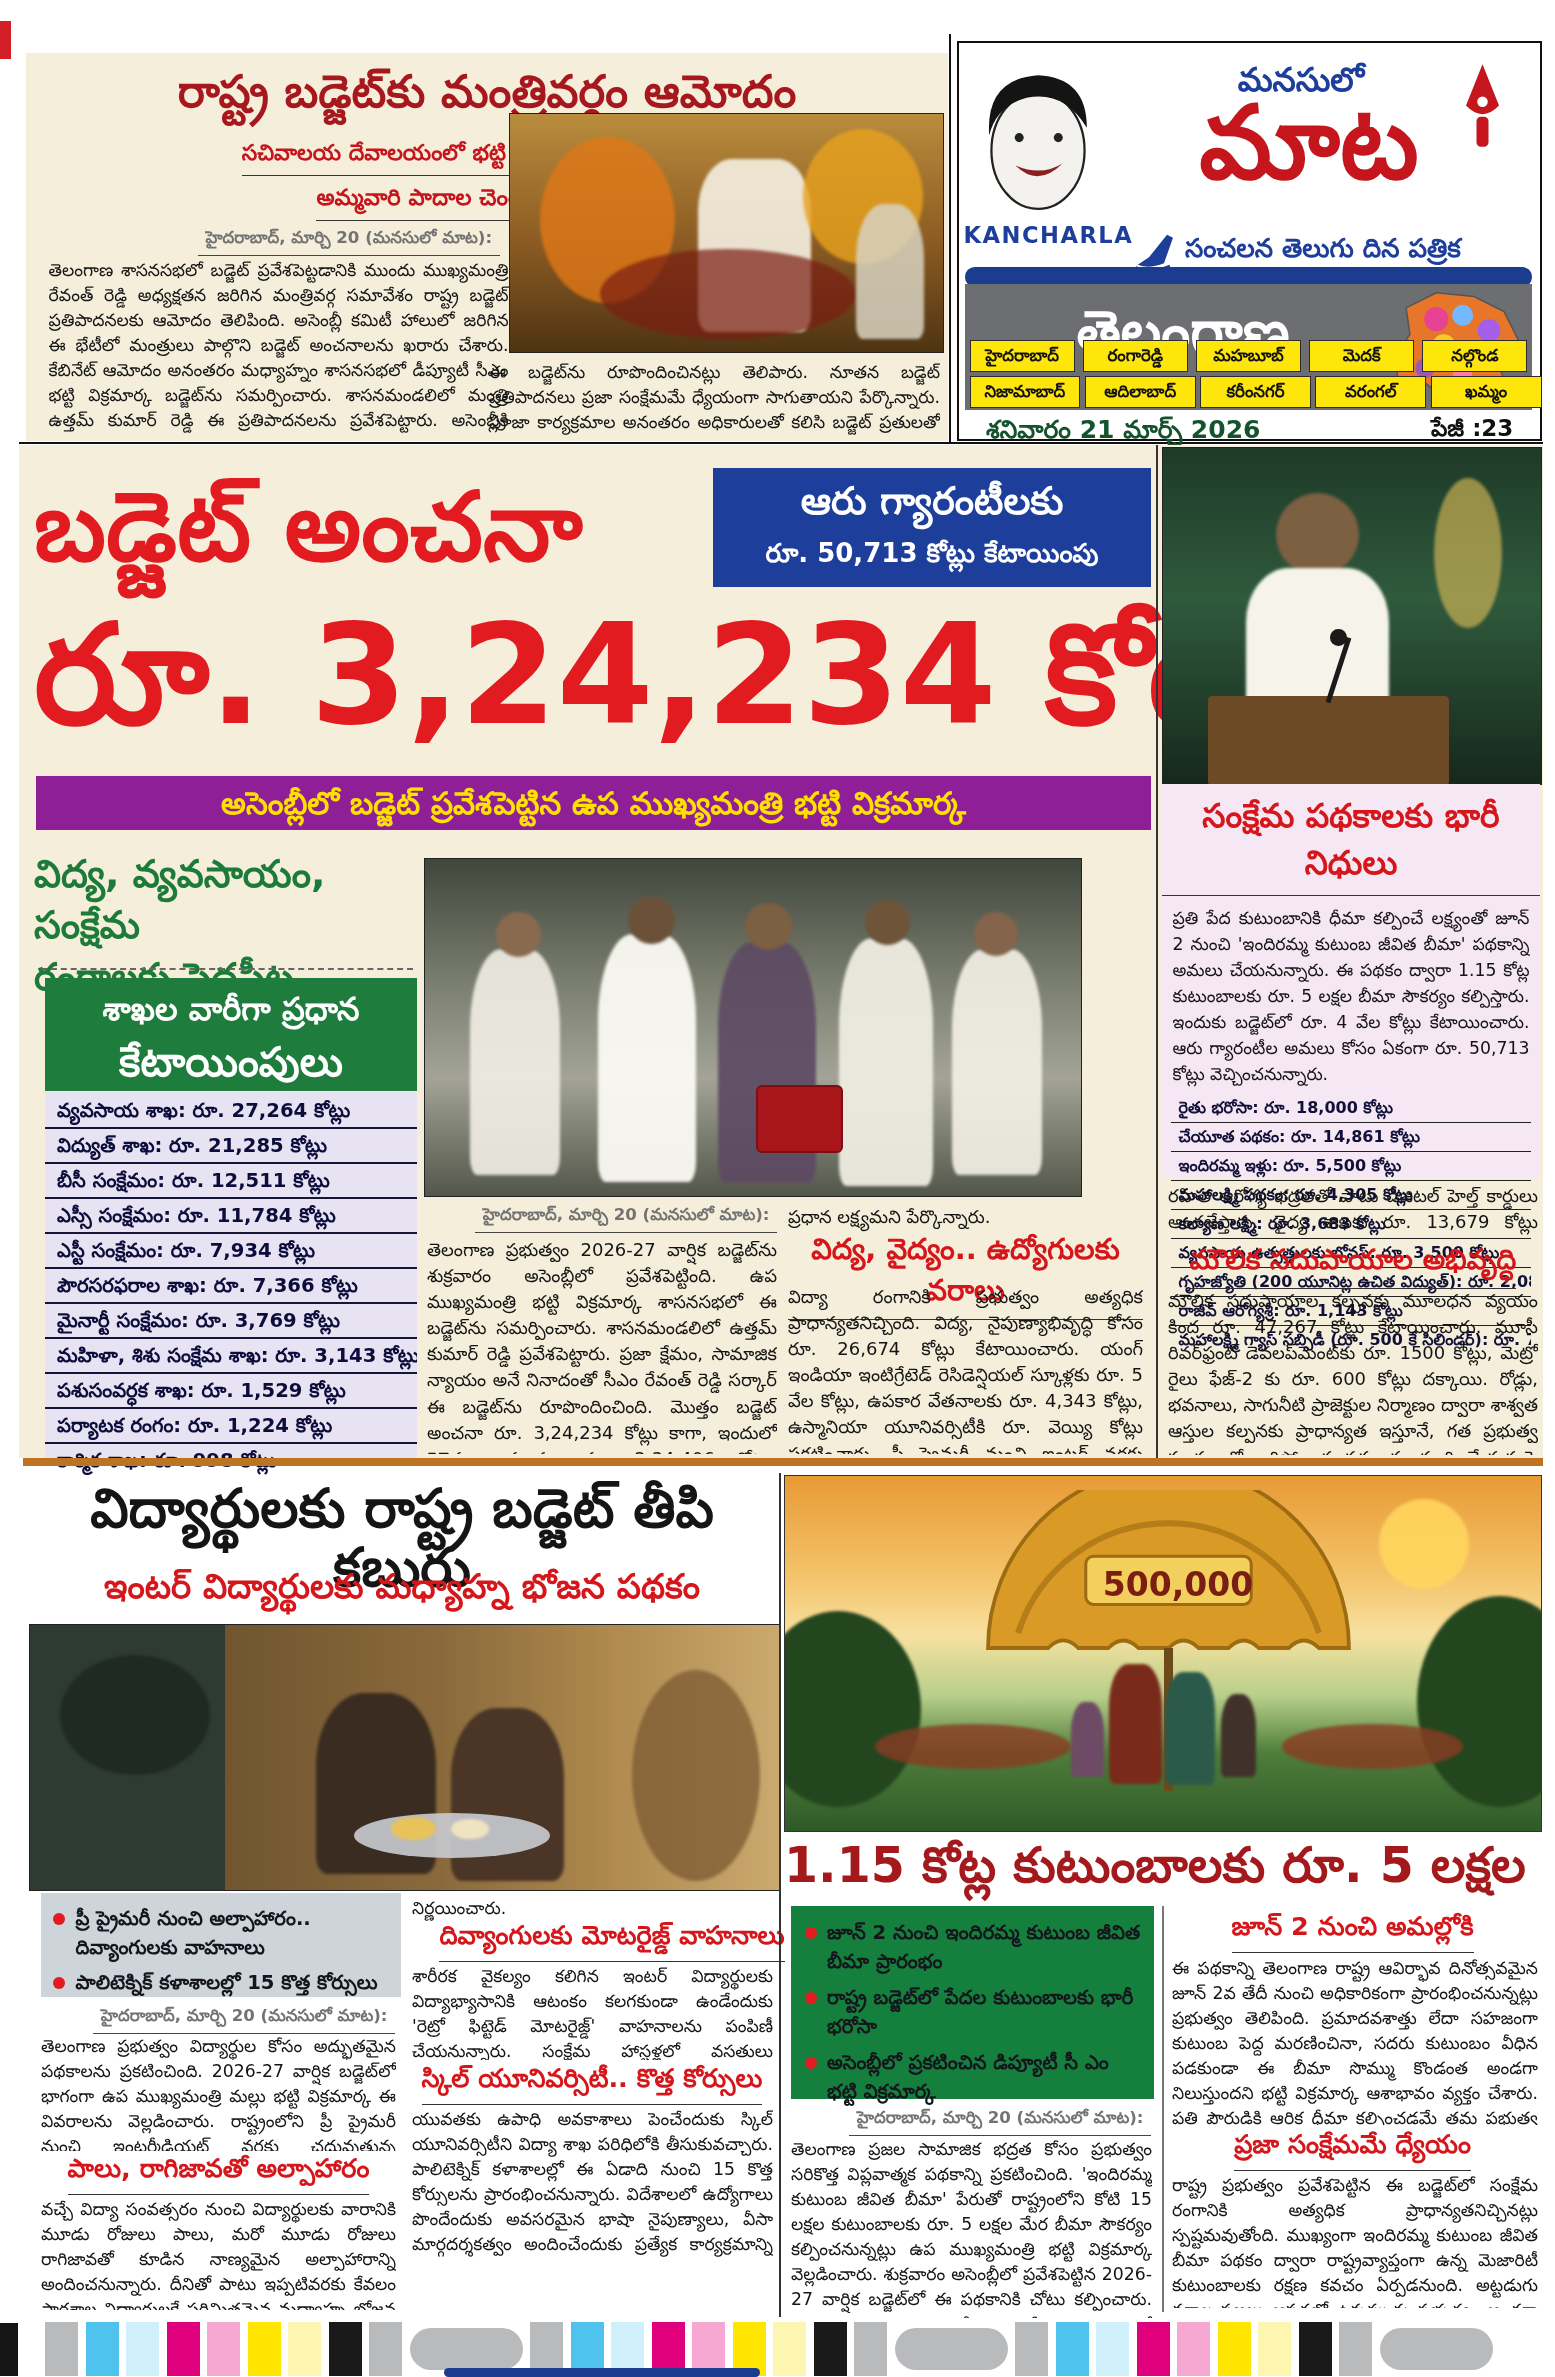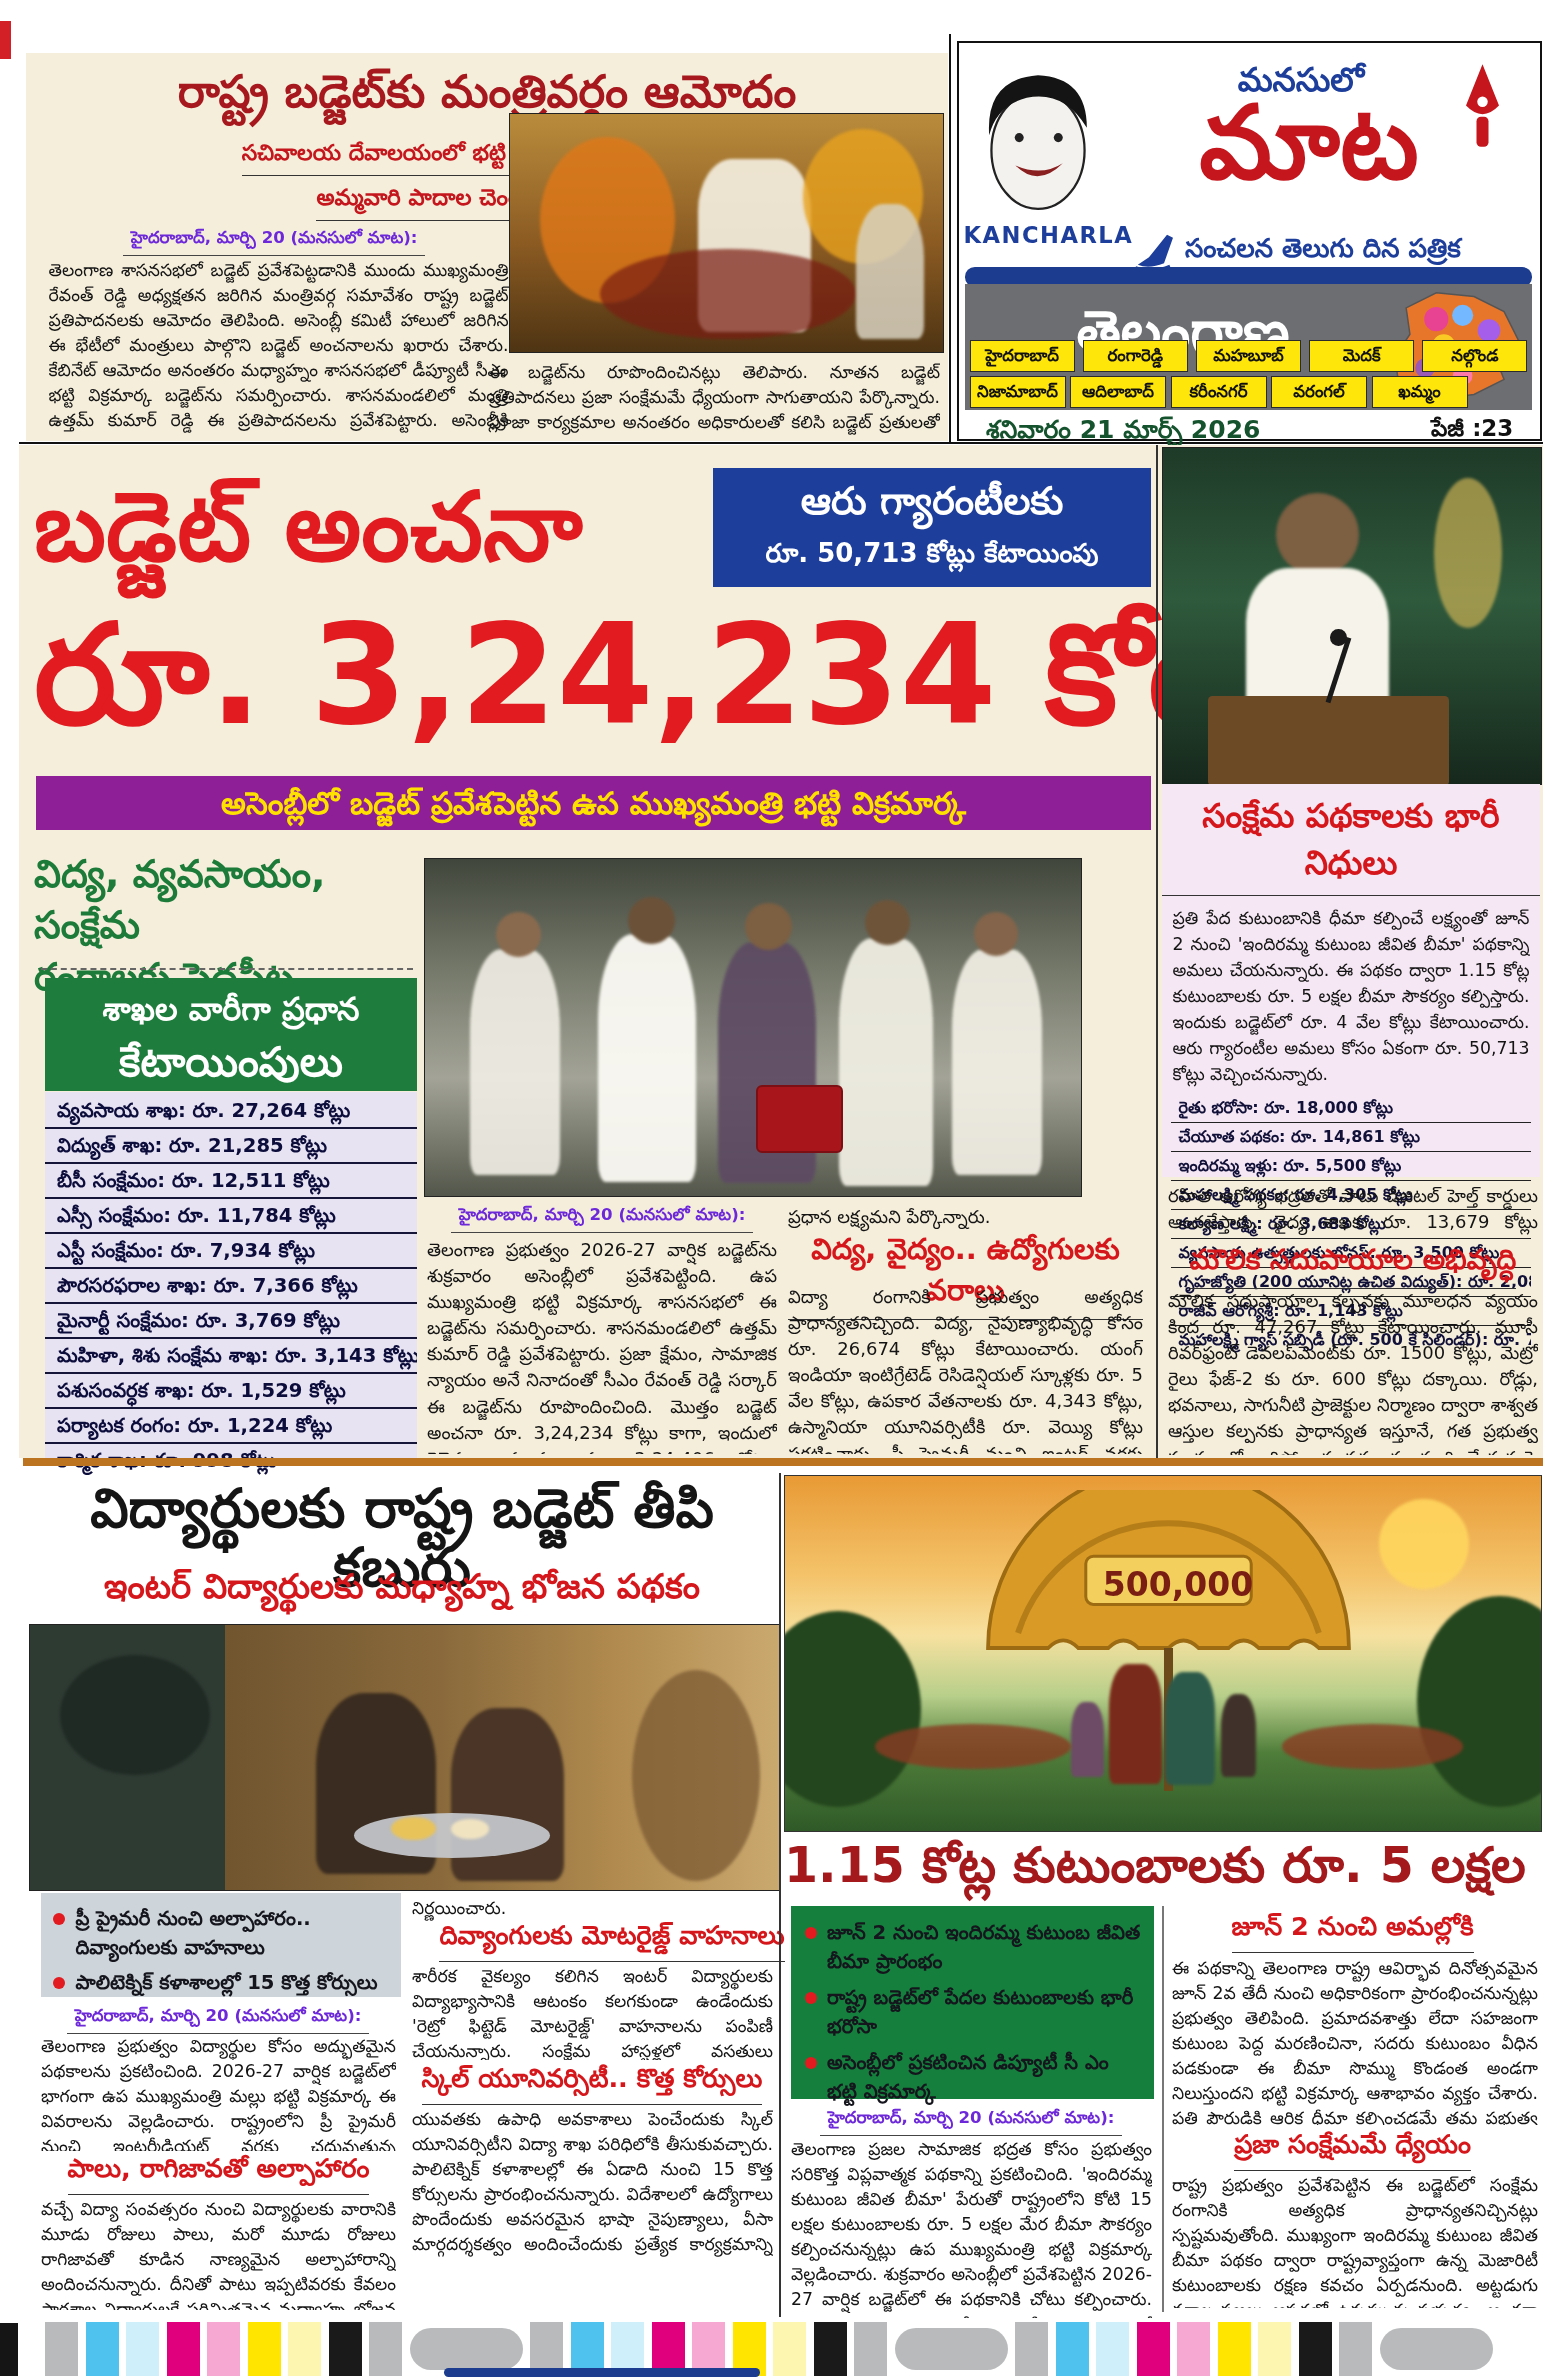--- a/index.html
+++ b/index.html
@@ -3,21 +3,21 @@
 <meta charset="utf-8">
 <style>
   html,body{margin:0;padding:0;background:#e8e8e8;}
   #page{position:relative;width:1555px;height:2377px;background:#ffffff;overflow:hidden;
         font-family:"DejaVu Sans",sans-serif;color:#111;}
   .abs{position:absolute;}
   .cream{background:#f5eedb;}
   .center{text-align:center;}
   .jtext{text-align:justify;}
   .body-text{font-size:17.3px;line-height:1.45;color:#141414;}
-  .dateline{font-weight:bold;font-size:16.6px;color:#6d28d9;text-align:center;}
+  .dateline{font-weight:bold;font-size:16.6px;color:#737373;text-align:right;}
   .dl-rule{display:inline-block;border-bottom:1.5px solid #444;padding:0 7.5px 3.8px 7.5px;}
   .subhead-red{color:#d5171c;font-weight:bold;text-align:center;}
   .rule-under{display:inline-block;border-bottom:1.5px solid #333;padding-bottom:4.5px;}
   .alloc-row{height:33px;line-height:33px;border-bottom:2.3px solid #15153a;font-weight:bold;
              font-size:19.6px;color:#0d0d3c;padding-left:12px;white-space:nowrap;overflow:hidden;}
   .alloc-row:last-child{border-bottom:none;}
   .wrow{height:28px;line-height:28px;border-bottom:1.5px solid #222;font-weight:bold;
         font-size:16px;color:#101038;padding-left:7.5px;white-space:nowrap;overflow:hidden;}
   .wrow:last-child{border-bottom:none;}
   .bullet-line{display:flex;gap:10.5px;align-items:flex-start;font-weight:bold;font-size:19.6px;
@@ -101,21 +101,21 @@
         <circle cx="95" cy="115" r="13" fill="#fd79a8"></circle>
           <circle cx="135" cy="95" r="11" fill="#00cec9"></circle>
       </svg>
       <div class="abs district-grid" style="left:4.5px;top:56px;width:558px;gap:8px;">
         <div class="district-cell">హైదరాబాద్</div>
         <div class="district-cell">రంగారెడ్డి</div>
         <div class="district-cell">మహబూబ్ నగర్</div>
         <div class="district-cell">మెదక్</div>
         <div class="district-cell">నల్గొండ</div>
       </div>
-      <div class="abs district-grid" style="left:4.5px;top:92px;width:498px;border-radius:11px;">
+      <div class="abs district-grid" style="left:4.5px;top:92px;width:572px;border-radius:11px;">
         <div class="district-cell">నిజామాబాద్</div>
         <div class="district-cell">ఆదిలాబాద్</div>
         <div class="district-cell">కరీంనగర్</div>
         <div class="district-cell">వరంగల్</div>
         <div class="district-cell">ఖమ్మం</div>
       </div>
     </div>
     <div class="abs" style="left:27px;top:372px;font-size:25px;font-weight:bold;color:#14532d;">శనివారం 21 మార్చ్ 2026</div>
     <div class="abs" style="left:472px;top:372px;font-size:23px;font-weight:bold;color:#111;">పేజీ :23</div>
   </div>

